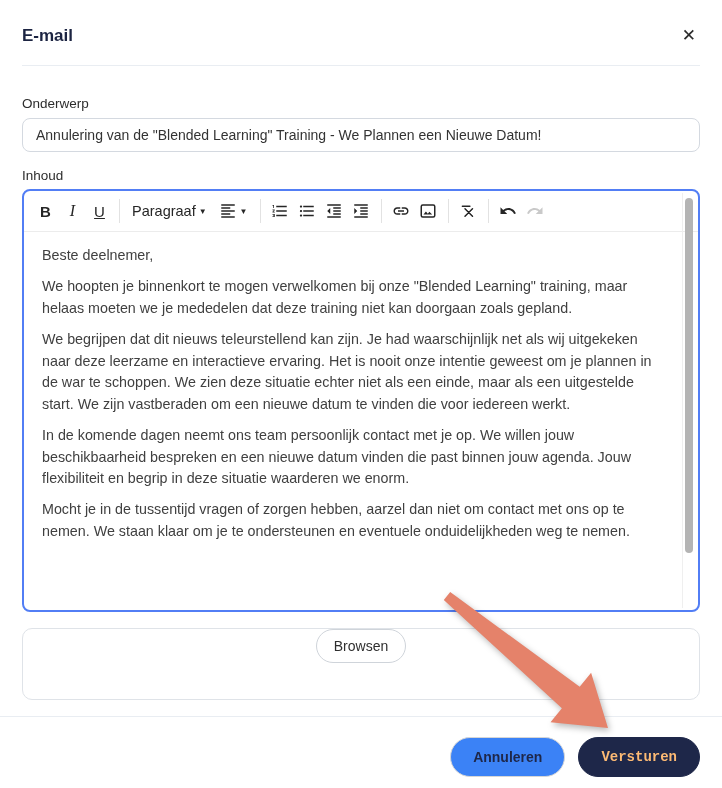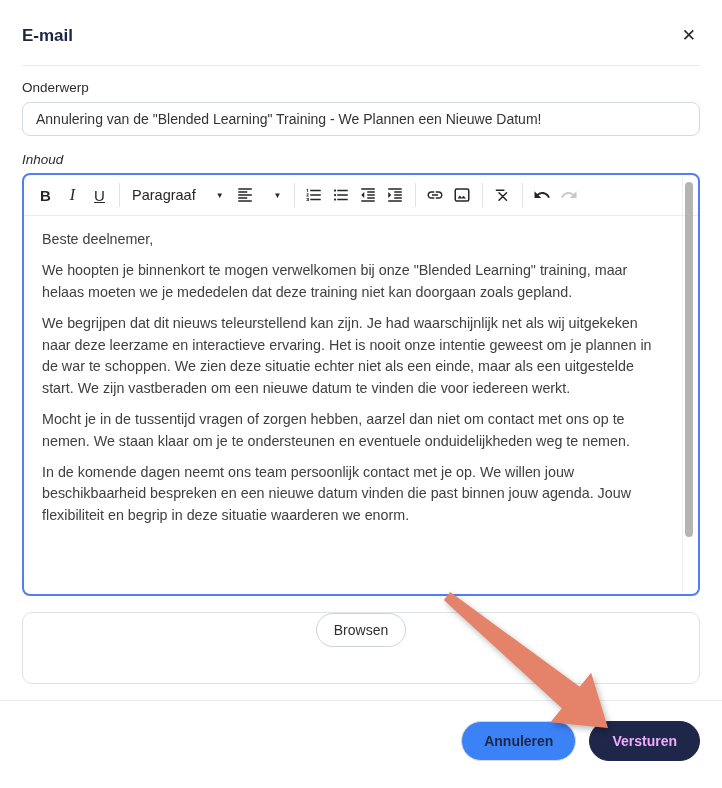--- a/index.html
+++ b/index.html
@@ -10,35 +10,35 @@
   *{box-sizing:border-box;}
   html,body{margin:0;padding:0;background:#fff;}
   body{font-family:"Liberation Sans",sans-serif;color:#2f2f2f;}
   .modal{position:relative;width:722px;height:788px;background:#fff;padding:0 22px;overflow:hidden;}
 
   .modal-header{display:flex;align-items:center;justify-content:space-between;
     padding:25px 0 19px;border-bottom:1px solid #e9edf2;}
   .modal-title{font-size:17px;font-weight:bold;color:#1c2442;}
   .close-btn{font-size:17px;color:#2b2b2b;cursor:pointer;line-height:1;padding:2px 4px;background:none;border:none;}
 
-  .field-label{margin:14px 0 7px;font-size:13.5px;color:#2d2d2d;}
-  .field-label.tight{margin-top:16px;margin-bottom:6px;font-style:italic;}
+  .field-label{margin:30px 0 7px;font-size:13.5px;color:#2d2d2d;}
+  .field-label.tight{margin-top:16px;margin-bottom:6px;}
 
   .subject-input{display:block;width:100%;height:34px;border:1px solid #d4d9e0;border-radius:8px;
     padding:0 13px;font-size:14px;color:#333;font-family:inherit;outline:none;}
 
   .editor{border:2px solid var(--focus);border-radius:8px;height:423px;overflow:hidden;position:relative;background:#fff;}
   .toolbar{display:flex;align-items:center;padding:5px 8px;height:41px;border-bottom:1px solid #ececec;}
   .tb-btn{display:flex;align-items:center;justify-content:center;min-width:27px;height:28px;
     padding:0 4px;border:none;background:none;border-radius:4px;color:#262626;cursor:pointer;font-family:inherit;}
   .tb-btn svg{display:block;}
   .tb-bold{font-weight:bold;font-size:15px;}
   .tb-italic{font-family:"Liberation Serif",serif;font-style:italic;font-size:16px;}
   .tb-underline{text-decoration:underline;font-size:15px;}
-  .tb-select{font-size:14.5px;color:#262626;gap:20px;padding:0 6px;text-align:center;}
+  .tb-select{font-size:14.5px;color:#262626;gap:3px;padding:0 6px;text-align:center;}
   .caret{font-size:8px;color:#262626;}
   .tb-sep{width:1px;height:24px;background:#e2e2e2;margin:0 6px;flex:none;}
   .tb-btn.disabled{color:#c9c9c9;cursor:default;}
   .icon-fill{fill:#262626;}
   .icon-fill-dim{fill:#c9c9c9;}
   .icon-stroke{stroke:#262626;fill:none;stroke-width:2;stroke-linecap:round;}
 
   .editor-body{position:relative;height:380px;padding:3px 34px 16px 18px;overflow:hidden;
     font-size:14.3px;line-height:1.5;color:#404040;}
   .editor-body p{margin:10px 0;}
@@ -50,21 +50,21 @@
   .upload-box{margin-top:16px;border:1px solid #dfe3e8;border-radius:10px;height:72px;
     display:flex;align-items:center;padding:0 17px;gap:17px;background:#fff;flex-direction:column;}
   .browse-btn{border:1px solid #cfd4da;border-radius:18px;padding:8px 17px;font-size:14px;
     color:#2f2f2f;background:#fff;font-family:inherit;cursor:pointer;}
   .upload-hint{font-size:14.5px;color:#2b2b2b;}
 
   .footer-sep{border:none;border-top:1px solid #e9edf2;margin:16px -22px 0;}
   .modal-footer{display:flex;justify-content:flex-end;align-items:center;gap:13px;padding:20px 0 0;}
   .btn{border-radius:21px;padding:11px 22px;font-size:14px;font-weight:bold;font-family:inherit;cursor:pointer;}
   .btn-cancel{background:#3b82f6;border:1px solid #d6d6d6;color:var(--accent);}
-  .btn-submit{background:var(--accent);border:1px solid var(--accent);color:#f0abfc;}
+  .btn-submit{background:var(--accent);border:1px solid var(--accent);color:#fdba74;font-family:Liberation Mono, monospace;}
 
   .arrow-overlay{position:absolute;left:0;top:0;width:722px;height:788px;pointer-events:none;z-index:10;}
   .arrow-overlay polygon{fill:var(--arrow);filter:drop-shadow(2px 3px 3px rgba(0,0,0,0.28));}
 </style>
 </head>
 <body>
 
 <div class="modal">
 
   <div class="modal-header">
@@ -173,22 +173,22 @@
               <path class="icon-fill-dim" d="M18.4 10.6C16.55 8.99 14.15 8 11.5 8c-4.65 0-8.58 3.03-9.96 7.22L3.9 16c1.05-3.19 4.05-5.5 7.6-5.5 1.95 0 3.73.72 5.12 1.88L13 16h9V7l-3.6 3.6z"></path>
             </svg>
         </span>
       </button>
     </div>
 
     <div class="editor-body">
         <p>Beste deelnemer,</p>
         <p>We hoopten je binnenkort te mogen verwelkomen bij onze "Blended Learning" training, maar helaas moeten we je mededelen dat deze training niet kan doorgaan zoals gepland.</p>
         <p>We begrijpen dat dit nieuws teleurstellend kan zijn. Je had waarschijnlijk net als wij uitgekeken naar deze leerzame en interactieve ervaring. Het is nooit onze intentie geweest om je plannen in de war te schoppen. We zien deze situatie echter niet als een einde, maar als een uitgestelde start. We zijn vastberaden om een nieuwe datum te vinden die voor iedereen werkt.</p>
+        <p>In de komende dagen neemt ons team persoonlijk contact met je op. We willen jouw beschikbaarheid bespreken en een nieuwe datum vinden die past binnen jouw agenda. Jouw flexibiliteit en begrip in deze situatie waarderen we enorm.</p>
         <p>Mocht je in de tussentijd vragen of zorgen hebben, aarzel dan niet om contact met ons op te nemen. We staan klaar om je te ondersteunen en eventuele onduidelijkheden weg te nemen.</p>
-        <p>In de komende dagen neemt ons team persoonlijk contact met je op. We willen jouw beschikbaarheid bespreken en een nieuwe datum vinden die past binnen jouw agenda. Jouw flexibiliteit en begrip in deze situatie waarderen we enorm.</p>
         <p class="empty"></p>
       </div>
 
     <div class="scroll-track">
       <div class="scroll-thumb"></div>
     </div>
   </div>
 
   <div class="upload-box">
     <button class="browse-btn">Browsen</button>

